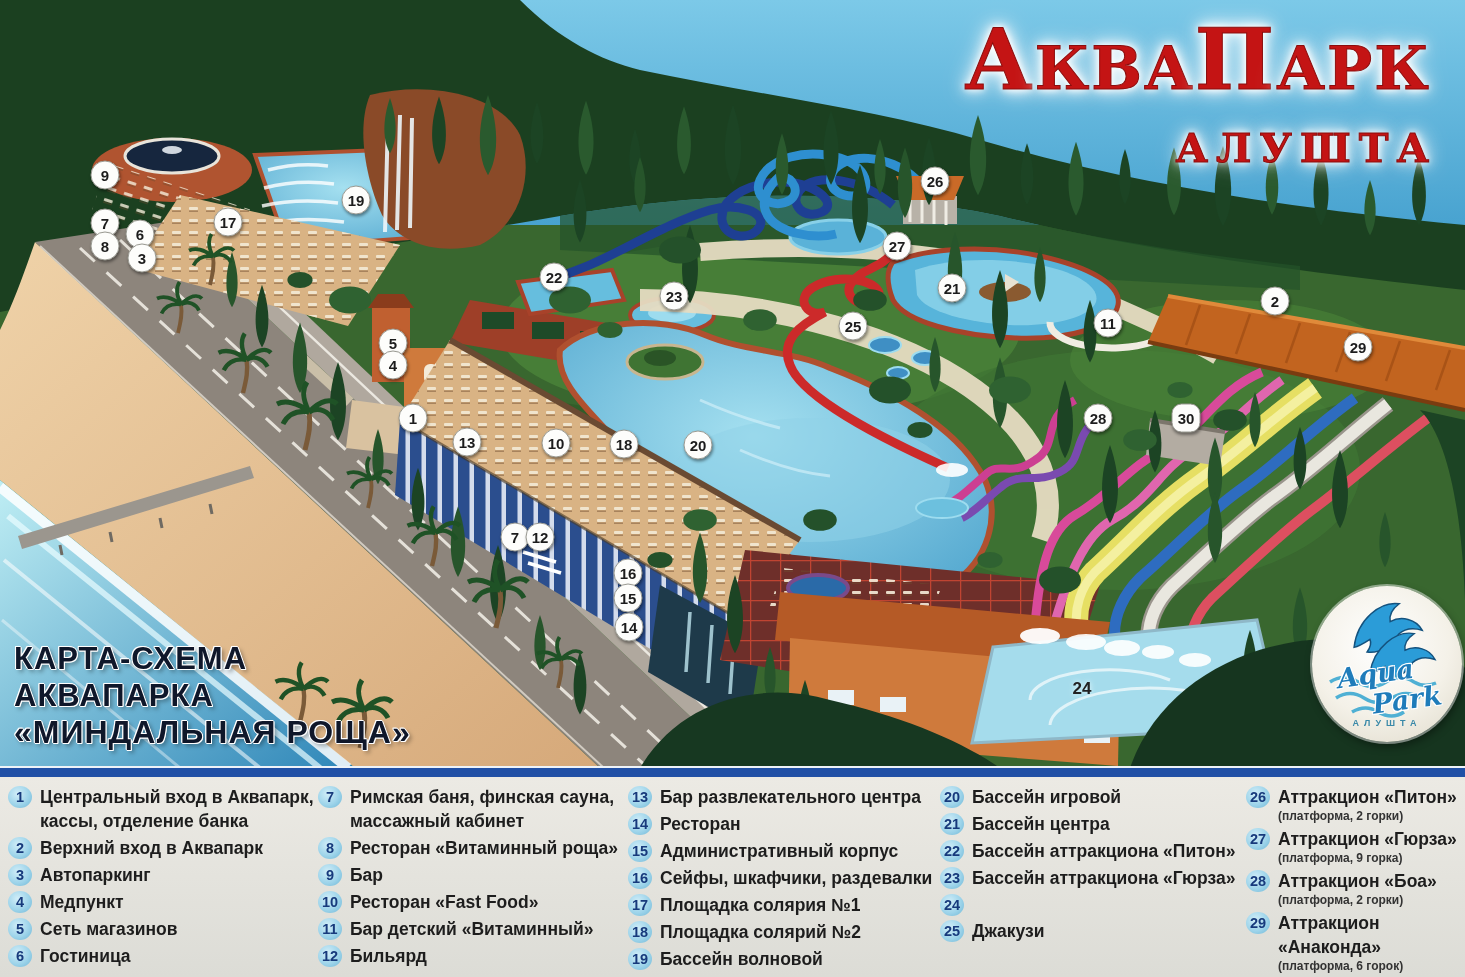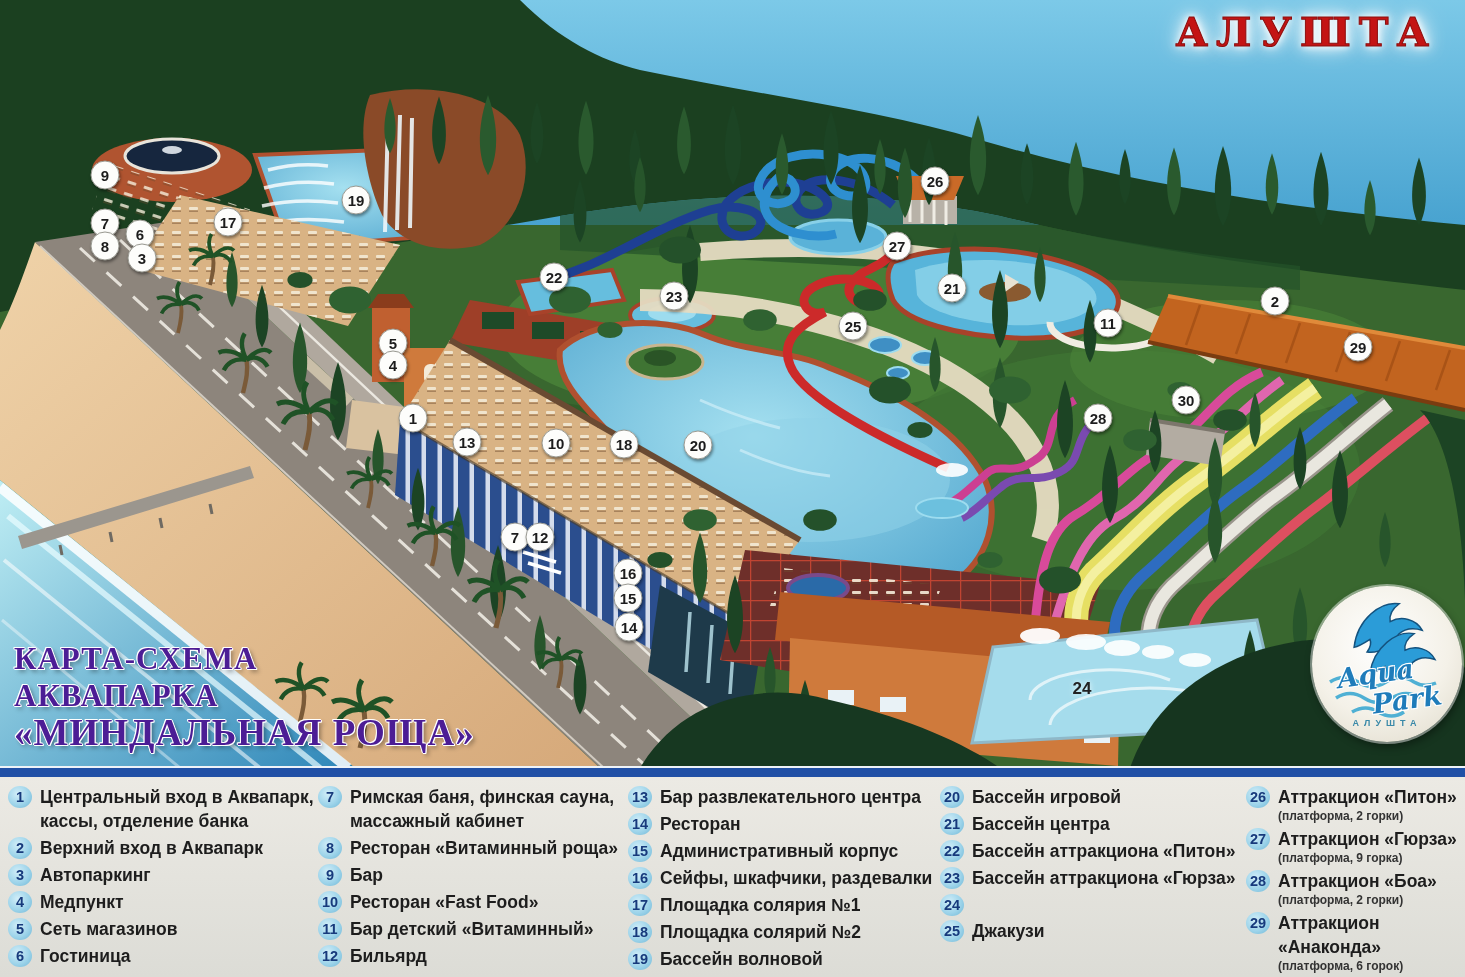--- a/index.html
+++ b/index.html
@@ -9,25 +9,25 @@
   
   .title{position:absolute;left:940px;top:14px;width:515px;text-align:center;
          font-family:"DejaVu Serif",serif;font-weight:bold;color:#c41414;
          -webkit-text-stroke:1px #8a0d0d;
          text-shadow:0 0 6px #fff,0 0 12px #fff,0 0 18px rgba(255,255,255,.95),0 0 26px rgba(255,255,255,.8);}
   .title .t1{line-height:92px;letter-spacing:2px;white-space:nowrap;}
   .title .big{font-size:84px;}
   .title .sm{font-size:60px;}
   .title .t2{font-size:40px;letter-spacing:8px;text-align:right;padding-right:18px;margin-top:-6px;}
   
-  .caption{position:absolute;left:14px;top:640px;font-family:Liberation Serif, serif;
-           font-weight:bold;color:#4c1d95;line-height:37px;letter-spacing:1px;
+  .caption{position:absolute;left:14px;top:640px;font-family:Liberation Sans, sans-serif;
+           font-weight:bold;color:#0f172a;line-height:37px;letter-spacing:1px;
            text-shadow:1px 0 0 #fff,-1px 0 0 #fff,0 1px 0 #fff,0 -1px 0 #fff,1px 1px 0 #fff,-1px -1px 0 #fff,3px 3px 4px rgba(0,0,0,.35);}
   .caption .c1,.caption .c2{font-size:31px;}
-  .caption .c3{font-size:37px;}
+  .caption .c3{font-size:32px;}
   
   .logo{position:absolute;left:1312px;top:586px;width:150px;height:156px;border-radius:50%;
         background:radial-gradient(circle at 45% 38%,#ffffff 0%,#f4f1e8 55%,#ddd8c8 100%);
         box-shadow:0 0 0 2px rgba(255,255,255,.45),2px 4px 10px rgba(0,0,0,.45);}
   .logo svg{position:absolute;left:0;top:0;}
   .logo .w1,.logo .w2{position:absolute;font-family:"DejaVu Serif",serif;font-style:italic;font-weight:bold;
         color:#1f7cba;text-shadow:1px 1px 0 #fff,-1px -1px 0 #fff,1px -1px 0 #fff,-1px 1px 0 #fff;}
   .logo .w1{left:25px;top:72px;font-size:27px;transform:rotate(-8deg);}
   .logo .w2{left:60px;top:98px;font-size:27px;transform:rotate(-8deg);}
   .logo .w3{position:absolute;left:0;top:132px;width:100%;text-align:center;font-size:9px;
@@ -396,20 +396,21 @@
       </g>
 
     <g>
       <path d="M640,768 C680,700 760,680 830,700 C900,716 960,740 1000,768 Z" fill="#173821"></path>
       <path d="M1130,768 C1160,680 1260,630 1360,640 C1420,646 1460,660 1465,668 L1465,768 Z" fill="#16351f"></path>
       <path d="M1420,410 C1450,440 1462,520 1465,600 L1465,420 Z" fill="#1c4424"></path>
     </g>
   </svg>
 
   <div class="title">
+    <div class="t1"><span class="big">А</span><span class="sm">КВА</span><span class="big">П</span><span class="sm">АРК</span></div>
     <div class="t2">АЛУШТА</div>
   </div>
 
   <div class="caption">
     <div class="c1">КАРТА-СХЕМА</div>
     <div class="c2">АКВАПАРКА</div>
     <div class="c3">«МИНДАЛЬНАЯ РОЩА»</div>
   </div>
 
   <div class="logo">
@@ -447,21 +448,21 @@
       <div class="marker" style="left: 1275px; top: 301px;">2</div>
       <div class="marker" style="left: 1358px; top: 347px;">29</div>
       <div class="marker" style="left: 393px; top: 343px;">5</div>
       <div class="marker" style="left: 393px; top: 365px;">4</div>
       <div class="marker" style="left: 413px; top: 418px;">1</div>
       <div class="marker" style="left: 467px; top: 442px;">13</div>
       <div class="marker" style="left: 556px; top: 443px;">10</div>
       <div class="marker" style="left: 624px; top: 444px;">18</div>
       <div class="marker" style="left: 698px; top: 445px;">20</div>
       <div class="marker" style="left: 1098px; top: 418px;">28</div>
-      <div class="marker" style="left: 1186px; top: 400px;">30</div>
+      <div class="marker" style="left: 1186px; top: 418px; border-radius: 10px;">30</div>
       <div class="marker" style="left: 515px; top: 537px;">7</div>
       <div class="marker" style="left: 540px; top: 537px;">12</div>
       <div class="marker" style="left: 628px; top: 573px;">16</div>
       <div class="marker" style="left: 628px; top: 598px;">15</div>
       <div class="marker" style="left: 629px; top: 627px;">14</div>
       <div class="marker plain" style="left: 1082px; top: 688px;">24</div>
     </div>
 
   <div class="divider"></div>
   <div class="legend">

